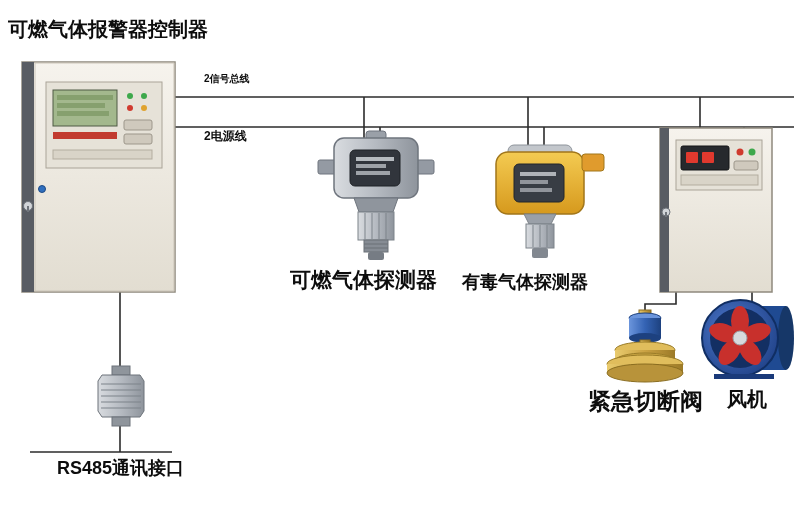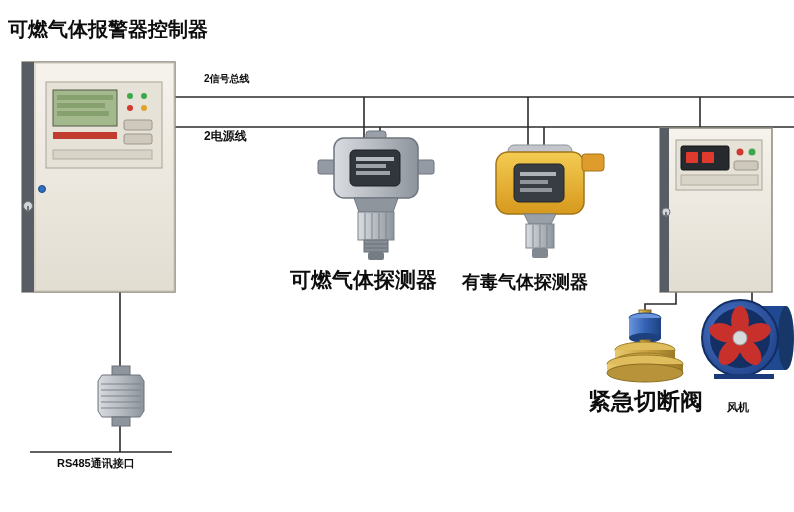--- a/index.html
+++ b/index.html
@@ -5,22 +5,22 @@
   *{margin:0;padding:0;box-sizing:border-box}
   body{background:#ffffff;font-family:"Liberation Sans",sans-serif}
   .stage{position:relative;width:794px;height:492px;background:#fff;overflow:hidden}
   .lbl{position:absolute;font-weight:700;color:#0d0d0d;white-space:nowrap}
   .lbl-title{left:8px;top:16px;font-size:20px}
   .lbl-signal{left:204px;top:72px;font-size:10px}
   .lbl-power{left:204px;top:128px;font-size:12px}
   .lbl-comb{left:290px;top:266px;font-size:21px}
   .lbl-toxic{left:462px;top:270px;font-size:18px}
   .lbl-valve{left:588px;top:386px;font-size:23px}
-  .lbl-fan{left:727px;top:400px;font-size:11px}
-  .lbl-rs485{left:57px;top:456px;font-size:11px}
+  .lbl-fan{left:727px;top:386px;font-size:20px}
+  .lbl-rs485{left:57px;top:456px;font-size:18px}
   svg.diagram{position:absolute;left:0;top:0}
 </style>
 </head>
 <body>
 
 <div class="stage">
 
   <svg class="diagram" width="794" height="512" viewBox="0 0 794 512">
     <defs>
       <linearGradient id="gCab" x1="0" y1="0" x2="0" y2="1">

